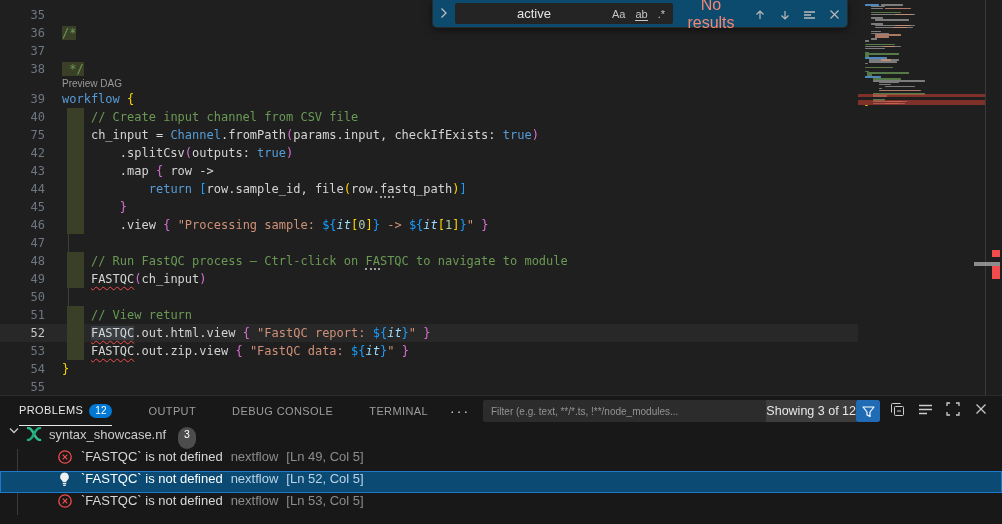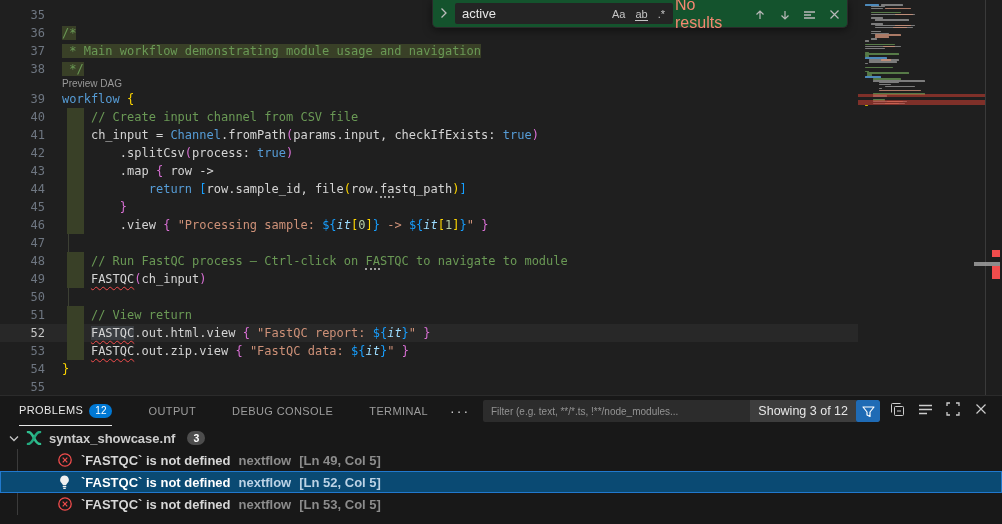--- a/index.html
+++ b/index.html
@@ -32,23 +32,23 @@
 
   
   #minimap { position:absolute; left:858px; top:0; width:127px; height:395px; background:#1f1f1f; }
   .mm-seg { position:absolute; height:1.5px; border-radius:0.5px; }
   .mm-err { position:absolute; left:0; width:127px; background:rgba(205,62,49,0.55); }
   #ruler { position:absolute; left:985px; top:0; width:17px; height:395px; background:#1e1e1e; border-left:1px solid #3a3a3a; }
   .rl-mark { position:absolute; left:6px; width:8px; background:#f14c4c; }
   .rl-cursor { position:absolute; background:rgba(160,160,160,0.85); }
 
   
-  #find { position:absolute; left:432px; top:0; width:416px; height:28px; background:#14532d;
+  #find { position:absolute; left:432px; top:0; width:416px; height:28px; background:#0c4a6e;
           border:1px solid #2a2a2a; border-top:none; border-radius:0 0 5px 5px;
-          box-shadow:0 2px 8px rgba(0,0,0,0.5); display:flex; align-items:center; color:#c5c5c5; }
+          box-shadow:0 2px 8px rgba(0,0,0,0.5); display:flex; align-items:center; color:#c5c5c5;text-align:center; }
   #find .toggle { width:22px; text-align:center; font-size:12px; color:#bdbdbd; cursor:pointer; }
   #find-input { display:flex; align-items:center; background:#242424; border-radius:2px;
                 height:21px; width:218px; padding:0 4px 0 7px; }
   #find-query { color:#e6e6e6; font-size:13px; font-family:"Liberation Sans",sans-serif; flex:1; }
   .find-opt { font-size:11px; color:#c5c5c5; padding:1px 4px; margin-left:2px; border-radius:3px; cursor:pointer; }
   .find-opt.ww span { border-bottom:1px solid #c5c5c5; }
   #find-results { color:#f48771; font-size:16px; margin-left:2px; width:72px; }
   .find-btn { color:#b9b9b9; font-size:13px; width:25px; text-align:center; cursor:pointer; }
   .find-btn svg { vertical-align:middle; }
 
@@ -58,28 +58,28 @@
   #panel-tabs { display:flex; align-items:center; margin-left:19px; gap:36px; }
   .ptab { font-size:11px; letter-spacing:0.4px; color:#9d9d9d; cursor:pointer; display:flex; align-items:center; gap:6px;
           height:29px; line-height:29px; }
   .ptab.active { color:#e7e7e7; border-bottom:1px solid #e7e7e7; }
   .ptab-badge { background:#0078d4; color:#ffffff; font-size:10px; letter-spacing:0;
                 border-radius:9px; padding:1px 6px; line-height:12px; }
   #panel-more { color:#cccccc; font-size:14px; margin-left:22px; cursor:pointer; letter-spacing:2px; }
   #filter-box { position:absolute; left:483px; top:4px; width:397px; height:22px; background:#2c2c2c;
                 border-radius:2px; display:flex; align-items:center; overflow:hidden; }
   #filter-placeholder { color:#939393; font-size:10px; padding-left:8px; flex:1; white-space:nowrap; overflow:hidden; }
-  #filter-showing { background:#3d3d3d; color:#e7e7e7; font-size:12.5px; padding:2px 8px; height:22px; line-height:18px; white-space:nowrap; }
+  #filter-showing { background:#3d3d3d; color:#e7e7e7; font-size:12.5px; padding:2px 0; height:22px; line-height:18px; white-space:nowrap; }
   #filter-funnel { width:24px; height:22px; background:#1f6bb5; border-radius:2px; display:flex; align-items:center; justify-content:center; cursor:pointer; }
   #panel-actions { position:absolute; right:12px; top:4px; display:flex; align-items:center; gap:10px; }
   .pact { width:18px; height:18px; display:flex; align-items:center; justify-content:center; color:#cccccc; cursor:pointer; }
 
   
   #ptree { position:relative; margin-top:1px; }
-  .trow { position:relative; height:22px; display:flex; align-items:center; font-size:13px; color:#cccccc; cursor:pointer;font-weight:bold; }
+  .trow { position:relative; height:22px; display:flex; font-size:13px; color:#cccccc; cursor:pointer; }
   .trow .chev { width:16px; margin-left:6px; color:#c5c5c5; display:flex; justify-content:center; }
   .trow .fic { margin-left:4px; display:flex; }
   .trow .fname { margin-left:7px; color:#cccccc; }
   .trow .fbadge { margin-left:12px; background:#4d4d4d; color:#ffffff; font-size:10.5px; border-radius:9px; padding:1px 6px; line-height:12px; }
   .prow { padding-left:57px; }
   .prow .pic { display:flex; width:16px; }
   .prow .msg { margin-left:8px; color:#d7d7d7; }
   .prow .src { margin-left:8px; color:#8c8c8c; }
   .prow .loc { margin-left:8px; color:#8c8c8c; }
   .prow.selected { background:#0a4a73; outline:1px solid #2179ce; outline-offset:-1px; }
@@ -89,27 +89,27 @@
 </style>
 </head>
 <body>
 
 <div id="stage">
 
   <div id="editor">
     <div id="code-lines">
         <div class="row"><span class="ln">35</span><span class="codetext"></span></div>
         <div class="row"><span class="ln">36</span><span class="codetext"><span class="tk-cm f-hl">/*</span></span></div>
-        <div class="row"><span class="ln">37</span><span class="codetext"><span class="tk-cm f-hl"> * Main workflow demonstrating module usage and navigation</span></span></div>
+        <div class="row"><span class="ln">37</span></div>
         <div class="row"><span class="ln">38</span><span class="codetext"><span class="tk-cm f-hl"> */</span></span></div>
         <div class="row codelens-row"><span class="codelens-text">Preview DAG</span></div>
         <div class="row"><span class="ln">39</span><span class="codetext"><span class="tk-kw">workflow </span><span class="tk-b1">{</span></span></div>
         <div class="row band"><span class="ln">40</span><span class="codetext"><span class="tk-d">    </span><span class="tk-cm">// Create input channel from CSV file</span></span></div>
-        <div class="row band"><span class="ln">41</span><span class="codetext"><span class="tk-d">    </span><span class="tk-d">ch_input = </span><span class="tk-kw">Channel</span><span class="tk-d">.fromPath</span><span class="tk-b2">(</span><span class="tk-d">params.input, checkIfExists: </span><span class="tk-kw">true</span><span class="tk-b2">)</span></span></div>
-        <div class="row band"><span class="ln">42</span><span class="codetext"><span class="tk-d">        </span><span class="tk-d">.splitCsv</span><span class="tk-b2">(</span><span class="tk-d">process: </span><span class="tk-kw">true</span><span class="tk-b2">)</span></span></div>
+        <div class="row band"><span class="ln">75</span><span class="codetext"><span class="tk-d">    </span><span class="tk-d">ch_input = </span><span class="tk-kw">Channel</span><span class="tk-d">.fromPath</span><span class="tk-b2">(</span><span class="tk-d">params.input, checkIfExists: </span><span class="tk-kw">true</span><span class="tk-b2">)</span></span></div>
+        <div class="row band"><span class="ln">42</span><span class="codetext"><span class="tk-d">        </span><span class="tk-d">.splitCsv</span><span class="tk-b2">(</span><span class="tk-d">outputs: </span><span class="tk-kw">true</span><span class="tk-b2">)</span></span></div>
         <div class="row band"><span class="ln">43</span><span class="codetext"><span class="tk-d">        </span><span class="tk-d">.map </span><span class="tk-b2">{</span><span class="tk-d"> row -&gt;</span></span></div>
         <div class="row band"><span class="ln">44</span><span class="codetext"><span class="tk-d">            </span><span class="tk-kw">return </span><span class="tk-b3">[</span><span class="tk-d">row.sample_id, file</span><span class="tk-b1">(</span><span class="tk-d">row.</span><span class="tk-d f-hint">fa</span><span class="tk-d">stq_path</span><span class="tk-b1">)</span><span class="tk-b3">]</span></span></div>
         <div class="row band"><span class="ln">45</span><span class="codetext"><span class="tk-d">        </span><span class="tk-b2">}</span></span></div>
         <div class="row band"><span class="ln">46</span><span class="codetext"><span class="tk-d">        </span><span class="tk-d">.view </span><span class="tk-b2">{</span><span class="tk-d"> </span><span class="tk-st">"Processing sample: </span><span class="tk-b3">${</span><span class="tk-it">it</span><span class="tk-b1">[</span><span class="tk-n">0</span><span class="tk-b1">]</span><span class="tk-b3">}</span><span class="tk-st"> -&gt; </span><span class="tk-b3">${</span><span class="tk-it">it</span><span class="tk-b1">[</span><span class="tk-n">1</span><span class="tk-b1">]</span><span class="tk-b3">}</span><span class="tk-st">"</span><span class="tk-d"> </span><span class="tk-b2">}</span></span></div>
         <div class="row guide"><span class="ln">47</span><span class="codetext"></span></div>
         <div class="row band"><span class="ln">48</span><span class="codetext"><span class="tk-d">    </span><span class="tk-cm">// Run FastQC process — Ctrl-click on </span><span class="tk-cm f-hint">FA</span><span class="tk-cm">STQC</span><span class="tk-cm"> to navigate to module</span></span></div>
         <div class="row band"><span class="ln">49</span><span class="codetext"><span class="tk-d">    </span><span class="tk-d f-sq">FASTQC</span><span class="tk-b2">(</span><span class="tk-d">ch_input</span><span class="tk-b2">)</span></span></div>
         <div class="row guide"><span class="ln">50</span><span class="codetext"></span></div>
         <div class="row band"><span class="ln">51</span><span class="codetext"><span class="tk-d">    </span><span class="tk-cm">// View return</span></span></div>
         <div class="row active-line band"><span class="ln">52</span><span class="codetext"><span class="tk-d">    </span><span class="tk-d f-sq f-wh">FASTQC</span><span class="tk-d">.out.html.view </span><span class="tk-b2">{</span><span class="tk-d"> </span><span class="tk-st">"FastQC report: </span><span class="tk-b3">${</span><span class="tk-it">it</span><span class="tk-b3">}</span><span class="tk-st">"</span><span class="tk-d"> </span><span class="tk-b2">}</span></span></div>

